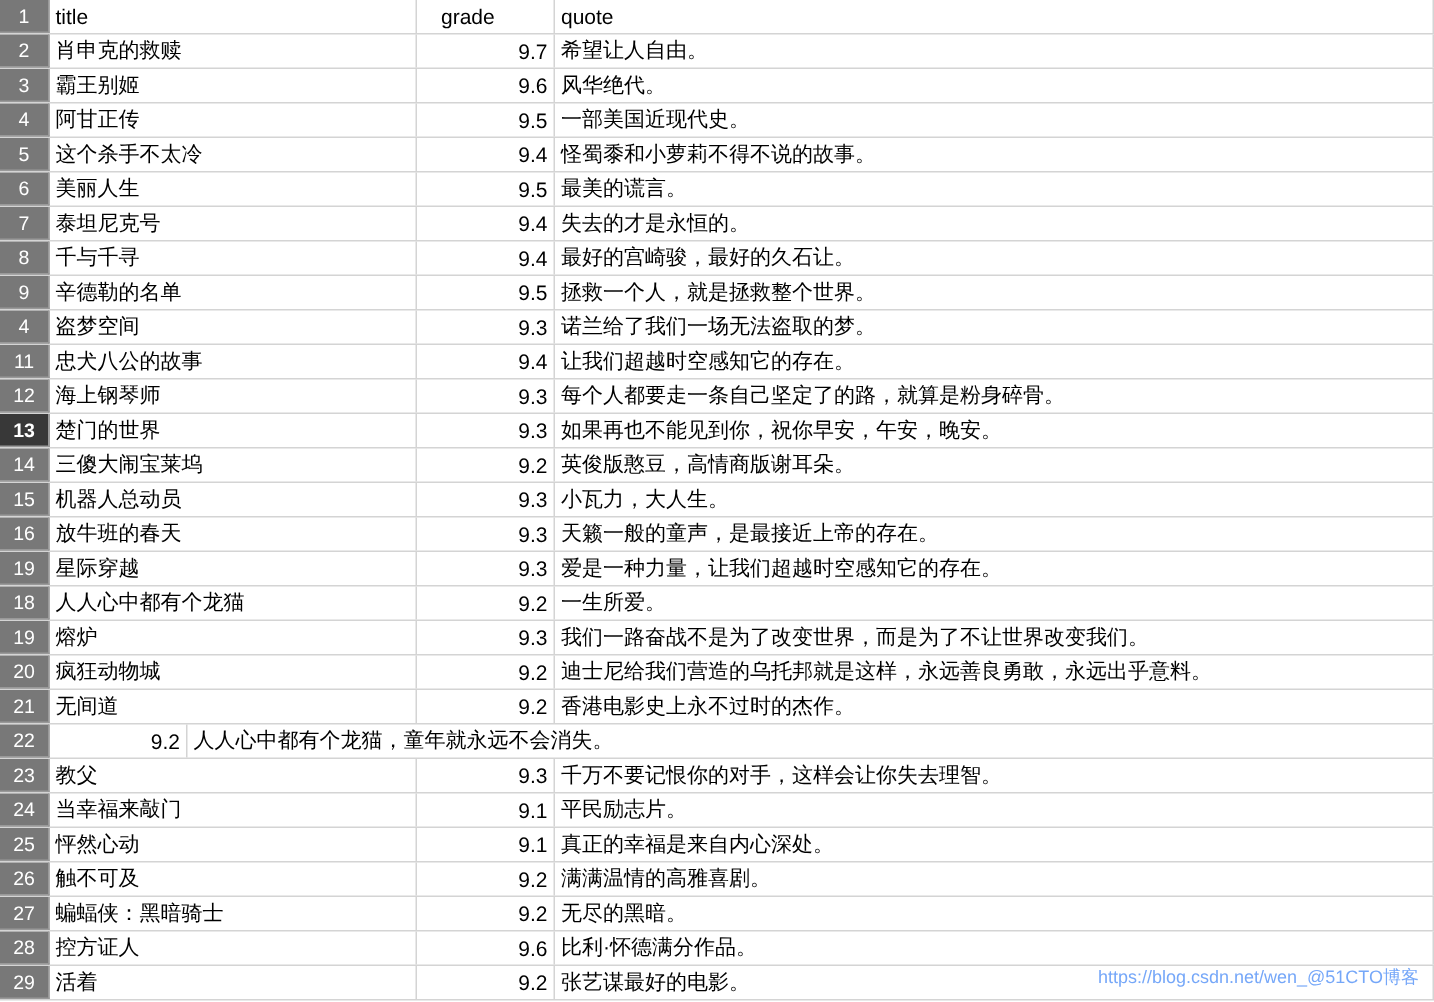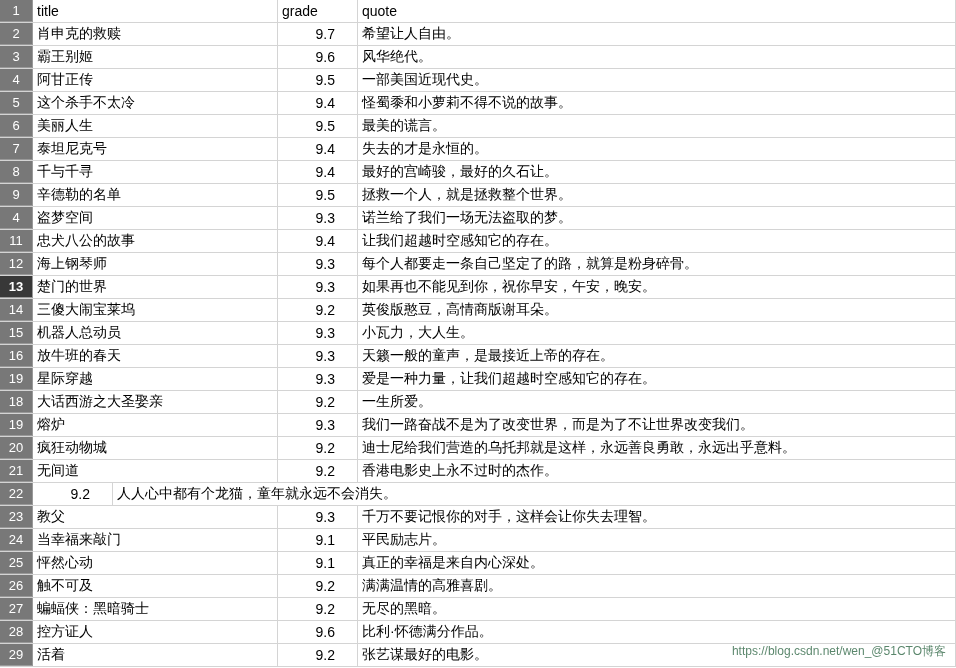--- a/index.html
+++ b/index.html
@@ -55,33 +55,34 @@
       font-size: 14px;
     }
     .cell-title {
       width: 245px;
       min-width: 245px;
     }
     .cell-grade {
       width: 80px;
       min-width: 80px;
       justify-content: flex-end;
-      padding-right: 22px;
+      padding-right: 4px;
+      margin-left: 12px;
     }
     .cell-quote {
       flex: 1;
     }
     .header-row .cell-grade {
       justify-content: flex-start;
     }
     .watermark {
       position: absolute;
       bottom: 8px;
       right: 10px;
-      color: #14532d;
+      color: #3b82f6;
       font-size: 12px;
       opacity: 0.7;
       text-align: right;
     }
   </style>
 </head>
 <body>
 
 <div class="spreadsheet" id="grid">
     <div class="row header-row">
@@ -181,21 +182,21 @@
       <div class="cell cell-quote">天籁一般的童声，是最接近上帝的存在。</div>
     </div>
     <div class="row">
       <div class="row-header">19</div>
       <div class="cell cell-title">星际穿越</div>
       <div class="cell cell-grade">9.3</div>
       <div class="cell cell-quote">爱是一种力量，让我们超越时空感知它的存在。</div>
     </div>
     <div class="row">
       <div class="row-header">18</div>
-      <div class="cell cell-title">大话西游之大圣娶亲</div>
+      <div class="cell cell-title">人人心中都有个龙猫</div>
       <div class="cell cell-grade">9.2</div>
       <div class="cell cell-quote">一生所爱。</div>
     </div>
     <div class="row">
       <div class="row-header">19</div>
       <div class="cell cell-title">熔炉</div>
       <div class="cell cell-grade">9.3</div>
       <div class="cell cell-quote">我们一路奋战不是为了改变世界，而是为了不让世界改变我们。</div>
     </div>
     <div class="row">

